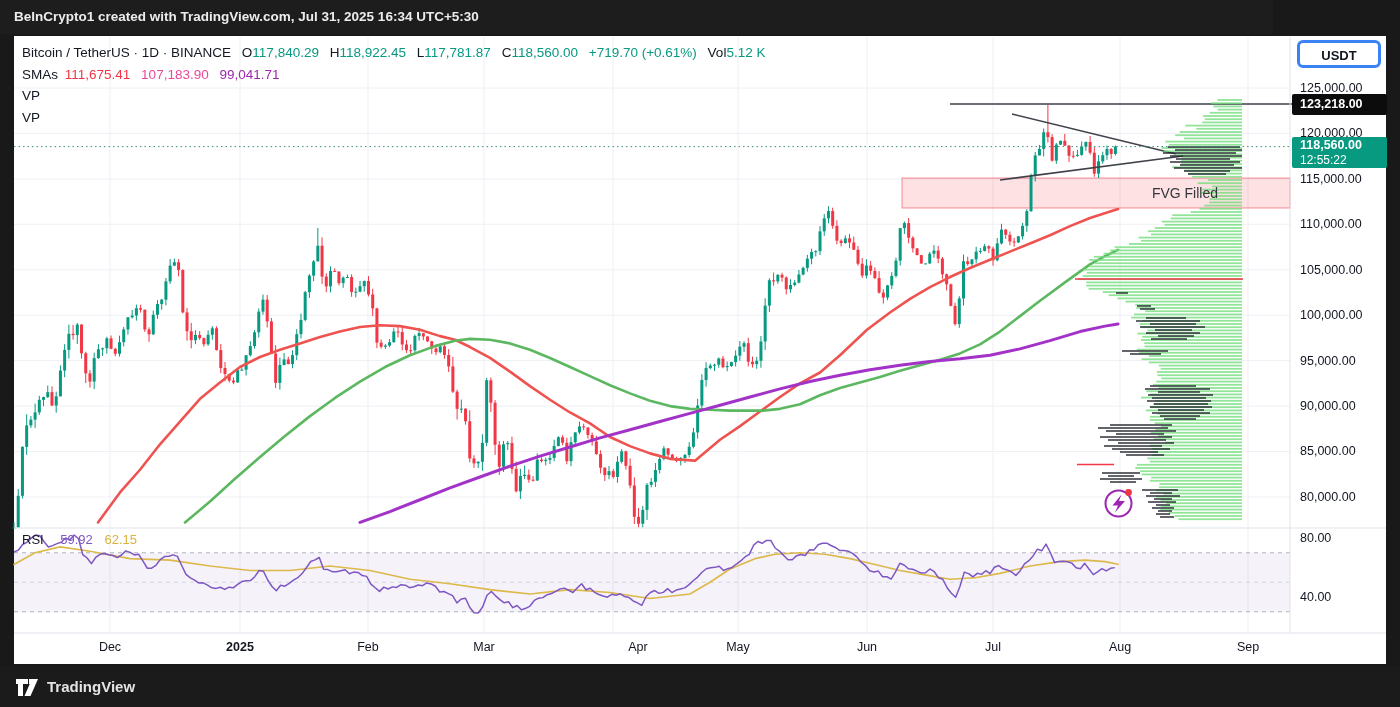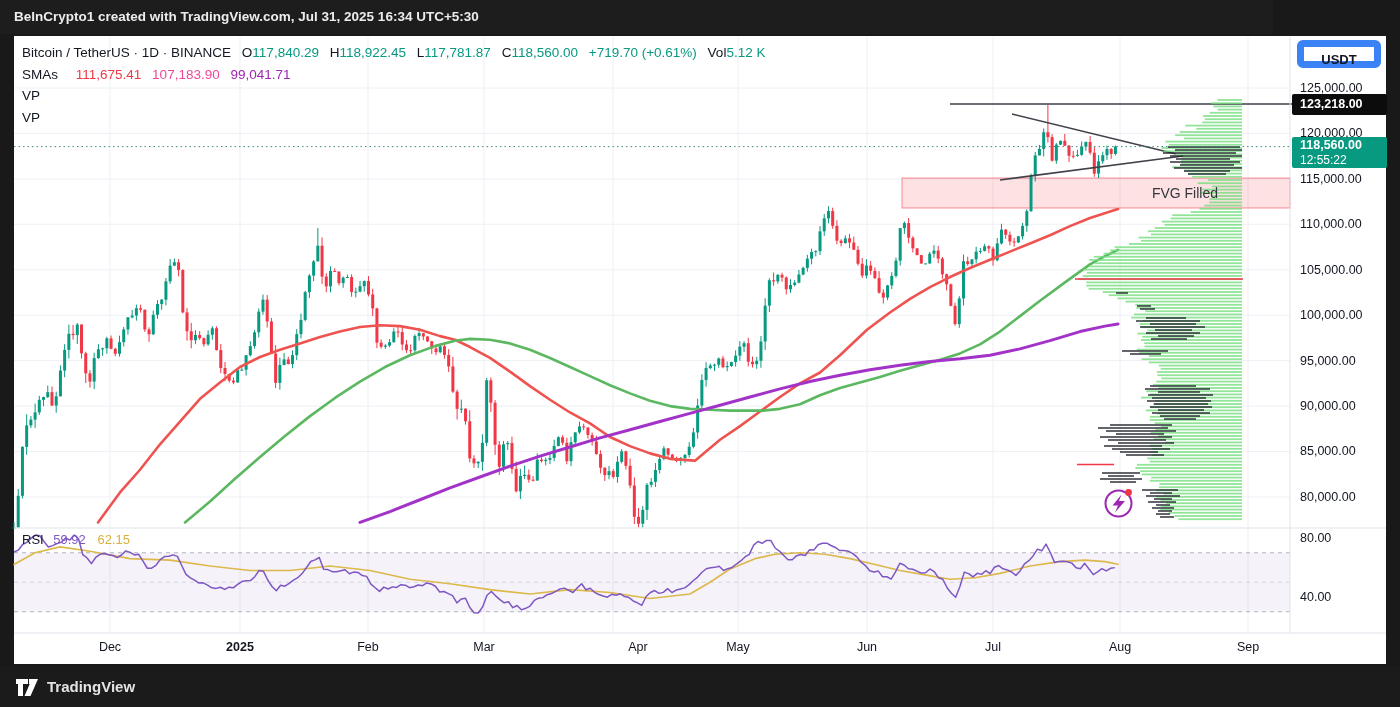--- a/index.html
+++ b/index.html
@@ -8,26 +8,26 @@
   .topbar{position:absolute;left:0;top:0;width:1273px;height:34px;background:#1d1d1d;color:#ececec;
     font-size:13.5px;font-weight:700;line-height:34px;padding-left:14px;}
   .panel{position:absolute;left:14px;top:36px;width:1372px;height:628px;background:#ffffff;}
   .footer{position:absolute;left:0;top:666px;width:1400px;height:41px;background:#1b1b1b;display:flex;align-items:center;}
   .footer .brand{color:#e2e3e5;font-size:15px;font-weight:700;margin-left:8px;}
   .footer svg{margin-left:15px;}
   svg.chart{position:absolute;left:0;top:0;}
   .legend{position:absolute;font-size:13.5px;color:#131722;white-space:nowrap;}
   .legend .v{color:#089981;}
   .legend .k{color:#131722;margin-left:7px;}
-  .sma-r{color:#f23645;margin-left:14px;}
+  .sma-r{color:#f23645;margin-left:3px;}
   .sma-g{color:#ec4899;margin-left:7px;}
   .sma-p{color:#9c27b0;margin-left:7px;}
-  .rsi-v1{color:#7e57c2;margin-left:6px;}
+  .rsi-v1{color:#7e57c2;margin-left:13px;}
   .rsi-v2{color:#d9b13b;margin-left:8px;}
-  .usdt-btn{position:absolute;left:1297px;top:40px;width:84px;height:28px;border:7px solid #3b82f6;border-radius:6px;
+  .usdt-btn{position:absolute;left:1297px;top:40px;width:84px;height:28px;border:3px solid #3b82f6;border-radius:6px;
     background:#fff;color:#131722;font-size:13px;font-weight:700;text-align:center;line-height:26px;}
   .pxlabel{position:absolute;left:1300px;height:16px;line-height:16px;font-size:12.5px;color:#131722;}
   .badge-black{position:absolute;left:1292px;width:95px;height:21px;background:#0c0c0c;color:#fff;
     font-size:12.5px;font-weight:700;line-height:21px;padding-left:8px;border-radius:2px;}
   .badge-teal{position:absolute;left:1292px;width:95px;height:31px;background:#089981;color:#fff;
     font-size:12.5px;padding-left:8px;border-radius:2px;}
   .badge-teal .l1{font-weight:700;line-height:16px;}
   .badge-teal .l2{font-size:12px;line-height:14px;}
   .tlabel{position:absolute;top:640px;width:44px;margin-left:-22px;text-align:center;font-size:12.5px;color:#131722;}
   .tlabel.bold{font-weight:700;}

